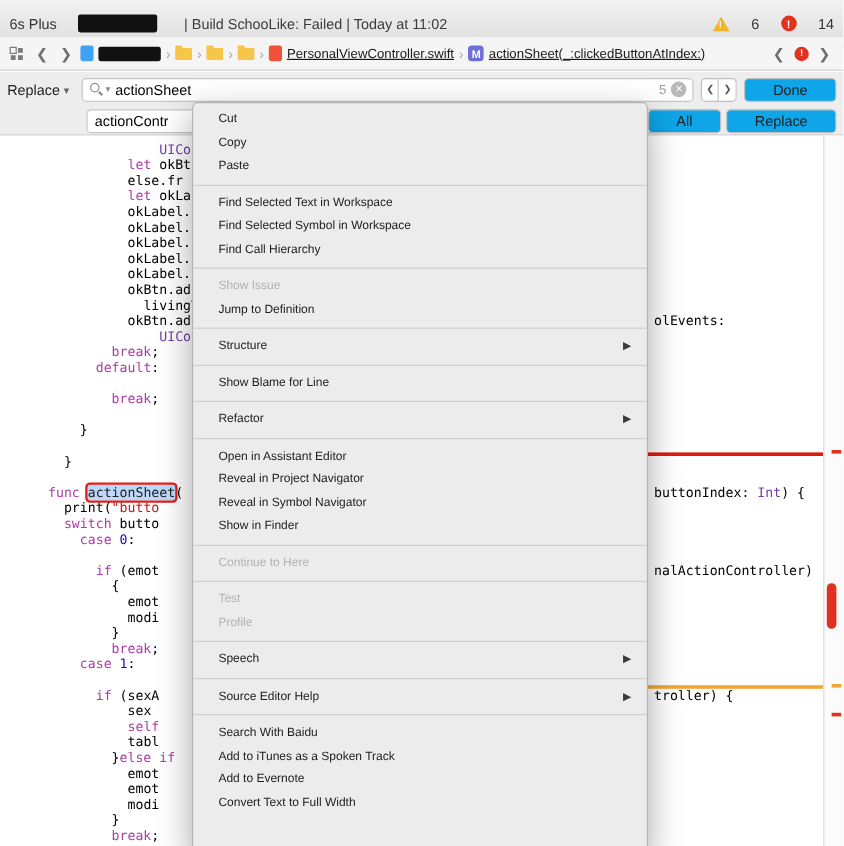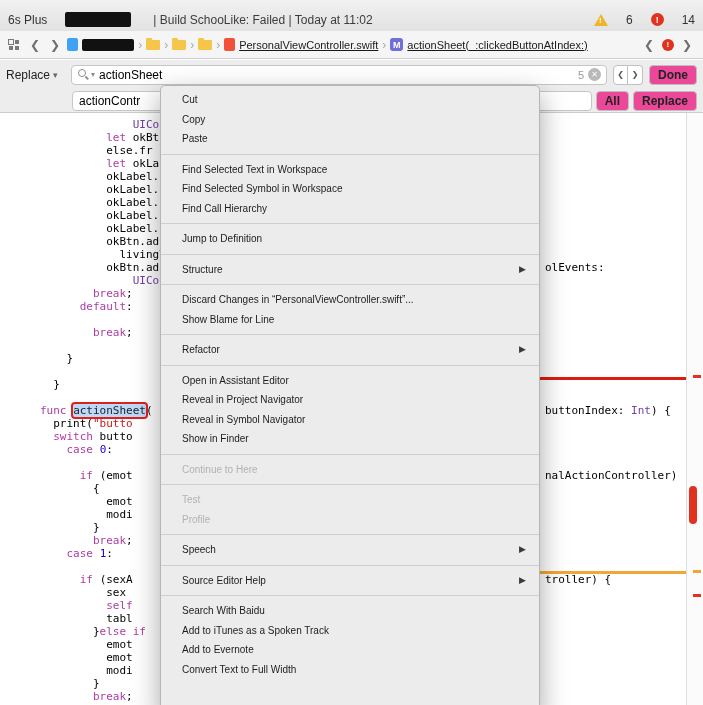--- a/index.html
+++ b/index.html
@@ -59,23 +59,23 @@
   .search-text { font-size:12px; color:#000; flex:1; }
   .match-count { font-size:11px; color:#9a9a9a; }
   .clear-btn { width:13px; height:13px; border-radius:50%; background:#b9b9b9; color:#fff;
     font-size:8px; display:inline-flex; align-items:center; justify-content:center; flex:none; }
   .clear-btn::after { content:"✕"; }
   .seg-group { display:flex; margin-left:6px; }
   .seg-btn { width:15px; height:20px; background:#fff; border:1px solid #c0c0c0;
     display:inline-flex; align-items:center; justify-content:center; font-size:8px; color:#555; }
   .seg-btn.left { border-radius:4px 0 0 4px; }
   .seg-btn.right { border-radius:0 4px 4px 0; border-left:none; }
-  .push-btn { height:20px; background:#ec4899; border:1px solid #c0c0c0; border-radius:4px;
+  .push-btn { height:20px; background:#0ea5e9; border:1px solid #c0c0c0; border-radius:4px;
     font-size:12px; color:#222; display:inline-flex; align-items:center; justify-content:center;
-    padding:0 8px; margin-left:6px; white-space:nowrap;font-weight:bold; }
+    padding:0 23px; margin-left:6px; white-space:nowrap; }
 
   
   .replacebar { position:absolute; top:89px; left:0; right:0; height:24px; background:#ededed;
     border-bottom:1px solid #cccccc; }
   .replace-field { position:absolute; left:72px; top:2px; width:520px; height:20px; background:#fff;
     border:1px solid #c6c6c6; border-radius:4px; display:flex; align-items:center; padding:0 6px; }
   .replace-text { font-size:12px; color:#000; white-space:nowrap; overflow:hidden; }
   .replace-actions { position:absolute; right:6px; top:2px; display:flex; gap:4px; }
   .replace-actions .push-btn { margin-left:0; }
 
@@ -239,25 +239,25 @@
 
   <div class="context-menu" id="menu">
       <div class="menu-item">Cut</div>
       <div class="menu-item">Copy</div>
       <div class="menu-item">Paste</div>
       <div class="menu-sep"></div>
       <div class="menu-item">Find Selected Text in Workspace</div>
       <div class="menu-item">Find Selected Symbol in Workspace</div>
       <div class="menu-item">Find Call Hierarchy</div>
       <div class="menu-sep"></div>
+      <div class="menu-item disabled">Show Issue</div>
       <div class="menu-item">Jump to Definition</div>
       <div class="menu-sep"></div>
       <div class="menu-item has-sub">Structure</div>
       <div class="menu-sep"></div>
-      <div class="menu-item">Discard Changes in “PersonalViewController.swift”...</div>
       <div class="menu-item">Show Blame for Line</div>
       <div class="menu-sep"></div>
       <div class="menu-item has-sub">Refactor</div>
       <div class="menu-sep"></div>
       <div class="menu-item">Open in Assistant Editor</div>
       <div class="menu-item">Reveal in Project Navigator</div>
       <div class="menu-item">Reveal in Symbol Navigator</div>
       <div class="menu-item">Show in Finder</div>
       <div class="menu-sep"></div>
       <div class="menu-item disabled">Continue to Here</div>

